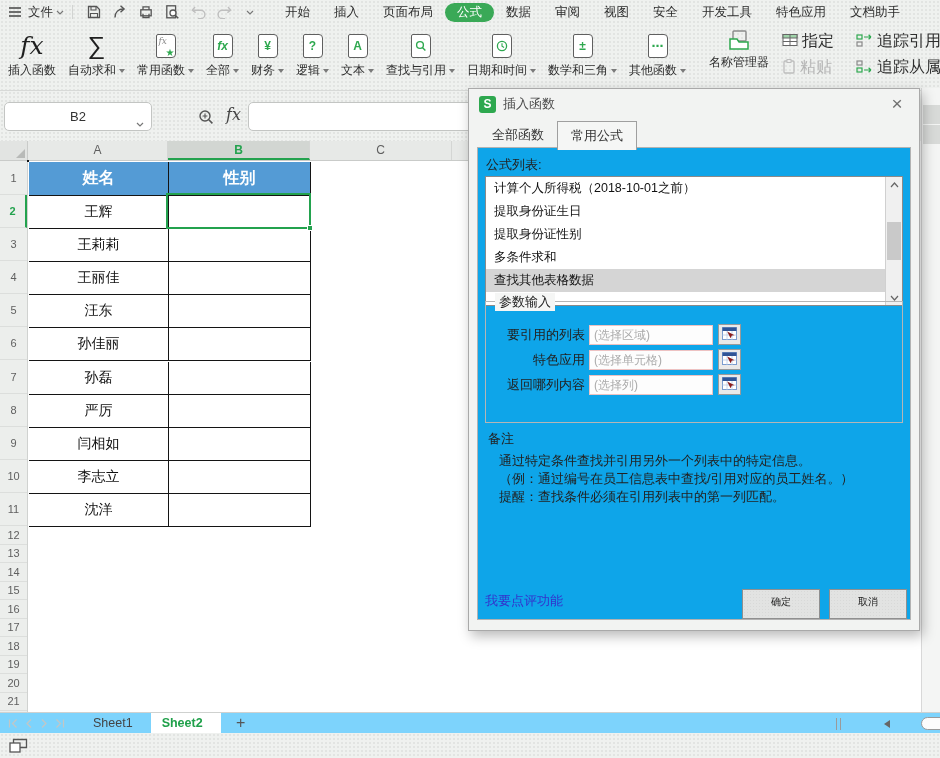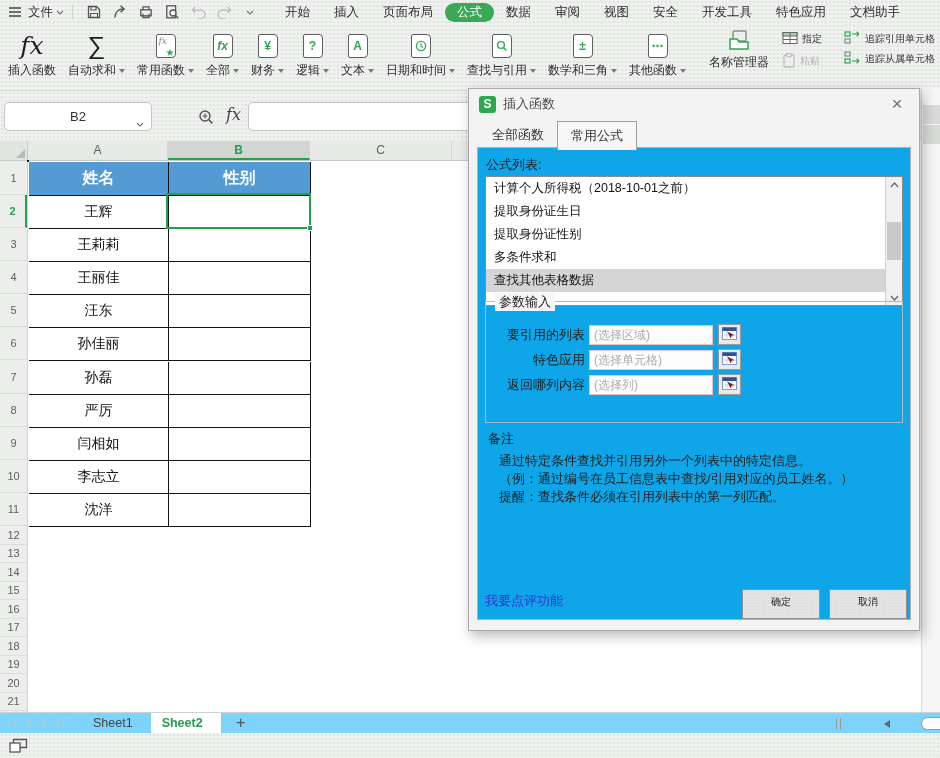--- a/index.html
+++ b/index.html
@@ -37,21 +37,21 @@
   .fxbig { font-family:"DejaVu Serif",serif; font-style:italic; font-size:25px; color:#1f1f1f; }
   .sigmabig { font-size:25px; color:#1f1f1f; line-height:1; }
   .book { position:relative; width:20px; height:24px; background:#fff; border:1.5px solid #5f5f5f;
           border-radius:2px 4px 4px 2px; display:flex; align-items:center; justify-content:center; }
   .book .bg { color:#2EA84F; font-weight:bold; font-size:12px; font-style:italic; line-height:1; }
   .book .bg.noital { font-style:normal; }
   .book .bfx { position:absolute; top:1px; left:2px; font-family:"DejaVu Serif",serif;
                font-style:italic; font-size:9px; color:#8a8a8a; }
   .book .bstar { position:absolute; bottom:-1px; right:0px; color:#2EA84F; font-size:10px; }
   .rstack { display:inline-flex; flex-direction:column; gap:5px; padding:2px 6px 0 6px; }
-  .rsmall { display:inline-flex; align-items:center; gap:4px; font-size:10px; color:#2e2e2e; }
+  .rsmall { display:inline-flex; align-items:center; gap:4px; font-size:16px; color:#2e2e2e; }
   .rsmall.disabled { color:#b5b5b5; }
   .nm { display:inline-flex; flex-direction:column; align-items:center; font-size:12px; color:#2e2e2e; padding:0 7px; }
   .vdiv2 { width:1px; height:52px; background:#d7d9d7; margin:1px 5px 0 5px; align-self:flex-start; }
 
   
   .fbar { position:absolute; top:91px; left:0; width:940px; height:50px; z-index:4; }
   .namebox { position:absolute; left:4px; top:11px; width:148px; height:29px; background:#fff;
              border:1px solid #c3c5c3; border-radius:5px; display:flex; align-items:center;
              justify-content:center; font-size:13px; color:#333; }
   .namebox .chev { position:absolute; right:7px; top:12px; }
@@ -301,41 +301,41 @@
         </div>
         <div class="rlb">
           <span>文本</span>
           <span class="caret"></span>
         </div>
       </div>
       <div class="rbtn">
         <div class="ric">
           <span class="book">
             <svg width="12" height="12" viewBox="0 0 12 12">
+              <circle cx="5" cy="5" r="3.4" fill="none" stroke="#2EA84F" stroke-width="1.4"></circle>
+              <path d="M7.4 7.4l3 3" stroke="#2EA84F" stroke-width="1.4"></path>
+            </svg>
+          </span>
+        </div>
+        <div class="rlb">
+          <span>查找与引用</span>
+          <span class="caret"></span>
+        </div>
+      </div>
+      <div class="rbtn">
+        <div class="ric">
+          <span class="book">
+            <svg width="12" height="12" viewBox="0 0 12 12">
               <circle cx="6" cy="6" r="4.6" fill="none" stroke="#2EA84F" stroke-width="1.3"></circle>
               <path d="M6 3.2v3l2.1 1.2" fill="none" stroke="#2EA84F" stroke-width="1.1"></path>
             </svg>
           </span>
         </div>
         <div class="rlb">
           <span>日期和时间</span>
-          <span class="caret"></span>
-        </div>
-      </div>
-      <div class="rbtn">
-        <div class="ric">
-          <span class="book">
-            <svg width="12" height="12" viewBox="0 0 12 12">
-              <circle cx="5" cy="5" r="3.4" fill="none" stroke="#2EA84F" stroke-width="1.4"></circle>
-              <path d="M7.4 7.4l3 3" stroke="#2EA84F" stroke-width="1.4"></path>
-            </svg>
-          </span>
-        </div>
-        <div class="rlb">
-          <span>查找与引用</span>
           <span class="caret"></span>
         </div>
       </div>
       <div class="rbtn">
         <div class="ric">
           <span class="book">
             <span class="bg noital">±</span>
           </span>
         </div>
         <div class="rlb">

